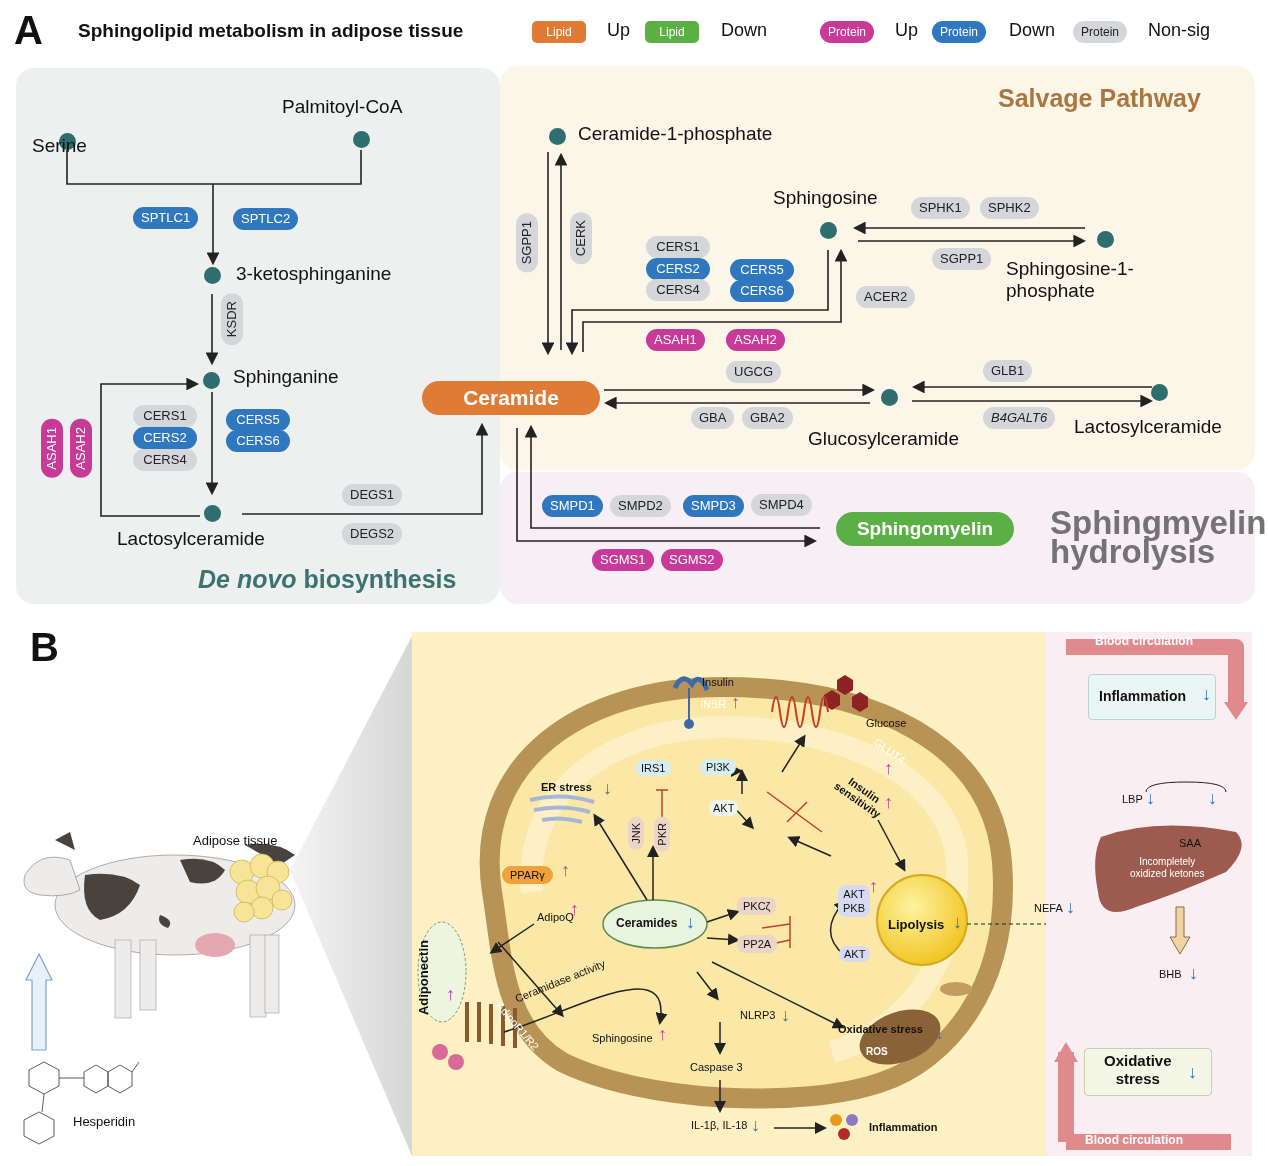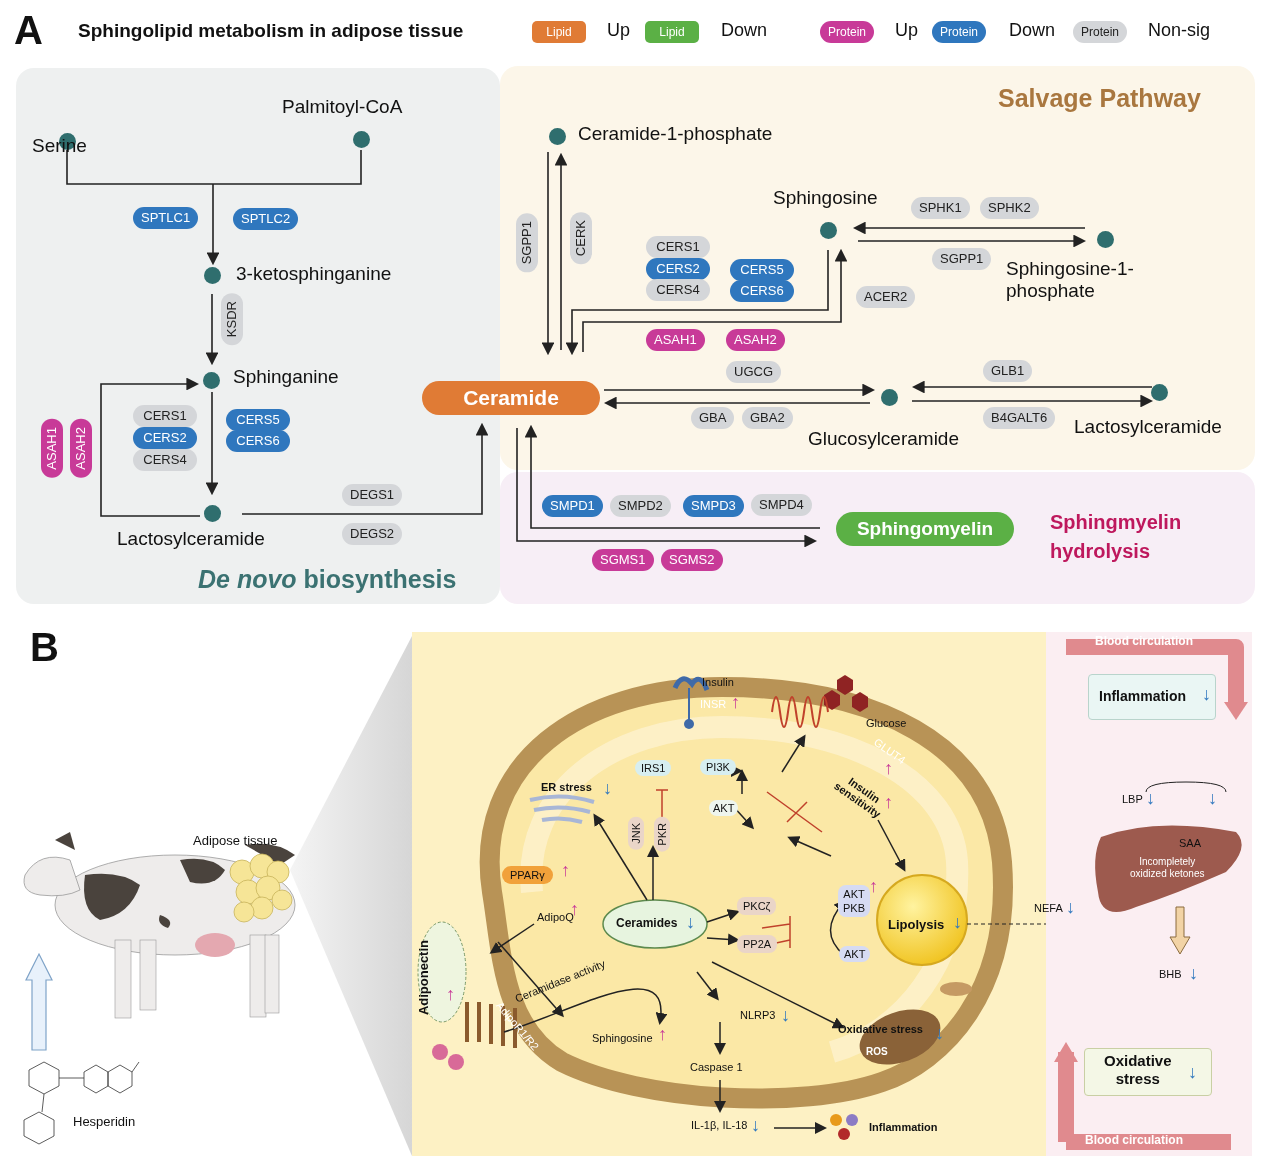--- a/index.html
+++ b/index.html
@@ -42,21 +42,21 @@
 </div>
 
 <div class="box" style="left:16px;top:68px;width:484px;height:536px;background:#eef0f0;"></div>
 <div class="box" style="left:500px;top:66px;width:755px;height:404px;background:#fcf6e9;"></div>
 <div class="box" style="left:500px;top:472px;width:755px;height:132px;background:#f7eef6;"></div>
 
 <div class="sec-title" style="left:998px;top:84px;font-size:25px;color:#a9773f;">Salvage Pathway</div>
 <div class="sec-title" style="left:198px;top:565px;font-size:25px;color:#3b7272;">
   <i>De novo</i><span> biosynthesis</span>
 </div>
-<div class="sec-title" style="left:1050px;top:508px;font-size:20px;color:#be185d;line-height:29px;">
+<div class="sec-title" style="left:1050px;top:508px;font-size:33px;color:#737373;line-height:29px;">
   <div>Sphingmyelin</div>
   <div>hydrolysis</div>
 </div>
 
 <svg class="lines" width="1268" height="620">
   <defs>
     <marker id="ah" markerWidth="8" markerHeight="8" refX="6" refY="4" orient="auto">
         <path d="M0,0 L8,4 L0,8 z" fill="#222"></path>
       </marker>
   </defs>
@@ -139,21 +139,21 @@
 <span class="pill up" style="left:646px;top:329px;">ASAH1</span>
 <span class="pill up" style="left:726px;top:329px;">ASAH2</span>
 <span class="pill" style="left:856px;top:286px;">ACER2</span>
 <span class="pill" style="left:911px;top:197px;">SPHK1</span>
 <span class="pill" style="left:980px;top:197px;">SPHK2</span>
 <span class="pill" style="left:932px;top:248px;">SGPP1</span>
 <span class="pill" style="left:726px;top:361px;">UGCG</span>
 <span class="pill" style="left:691px;top:407px;">GBA</span>
 <span class="pill" style="left:742px;top:407px;">GBA2</span>
 <span class="pill" style="left:983px;top:360px;">GLB1</span>
-<span class="pill" style="left:983px;top:407px;">B4GALT6</span>
+<span class="pill" style="left:983px;top:407px;font-style:italic;">B4GALT6</span>
 <span class="pill down" style="left:542px;top:495px;">SMPD1</span>
 <span class="pill" style="left:610px;top:495px;">SMPD2</span>
 <span class="pill down" style="left:683px;top:495px;">SMPD3</span>
 <span class="pill" style="left:751px;top:494px;">SMPD4</span>
 <span class="pill up" style="left:592px;top:549px;">SGMS1</span>
 <span class="pill up" style="left:661px;top:549px;">SGMS2</span>
 
 <div class="abs panel-letter" style="left:30px;top:625px;">B</div>
 
 <svg class="lines" width="1268" height="1166" style="top:0;">
@@ -335,21 +335,21 @@
 <div class="small" style="left:953px;top:912px;color:#2f77be;font-size:18px;font-weight:bold;">↓</div>
 
 <div class="small bold" style="left:416px;top:940px;writing-mode:vertical-rl;transform:rotate(180deg);font-size:13px;">Adiponectin</div>
 <div class="small" style="left:446px;top:984px;color:#c83a98;font-size:18px;font-weight:bold;">↑</div>
 <div class="small" style="left:512px;top:975px;transform:rotate(-22deg);">Ceramidase activity</div>
 <div class="small" style="left:488px;top:1020px;transform:rotate(50deg);color:#fff;">AdipoR1/R2</div>
 <div class="small" style="left:592px;top:1032px;">Sphingosine</div>
 <div class="small" style="left:658px;top:1024px;color:#c83a98;font-size:18px;font-weight:bold;">↑</div>
 <div class="small" style="left:740px;top:1009px;">NLRP3</div>
 <div class="small" style="left:781px;top:1005px;color:#2f77be;font-size:18px;font-weight:bold;">↓</div>
-<div class="small" style="left:690px;top:1061px;">Caspase 1</div>
+<div class="small" style="left:690px;top:1061px;">Caspase 3</div>
 <div class="small bold" style="left:838px;top:1023px;">Oxidative stress</div>
 <div class="small" style="left:935px;top:1023px;color:#2f77be;font-size:18px;font-weight:bold;">↓</div>
 <div class="small bold" style="left:842px;top:1046px;color:#fff;font-size:10px;margin-left:24px;">ROS</div>
 <div class="small" style="left:691px;top:1119px;">IL-1β, IL-18</div>
 <div class="small" style="left:751px;top:1115px;color:#2f77be;font-size:18px;font-weight:bold;">↓</div>
 <div class="small bold" style="left:869px;top:1121px;">Inflammation</div>
 
 <div class="abs" style="left:1046px;top:632px;width:206px;height:524px;background:#fbeef2;"></div>
 <svg class="abs" width="206" height="524" style="left:1046px;top:632px;">
   <path d="M20,510 H185 M20,510 V420" stroke="#e08a8e" stroke-width="16" fill="none" stroke-linejoin="round"></path>

